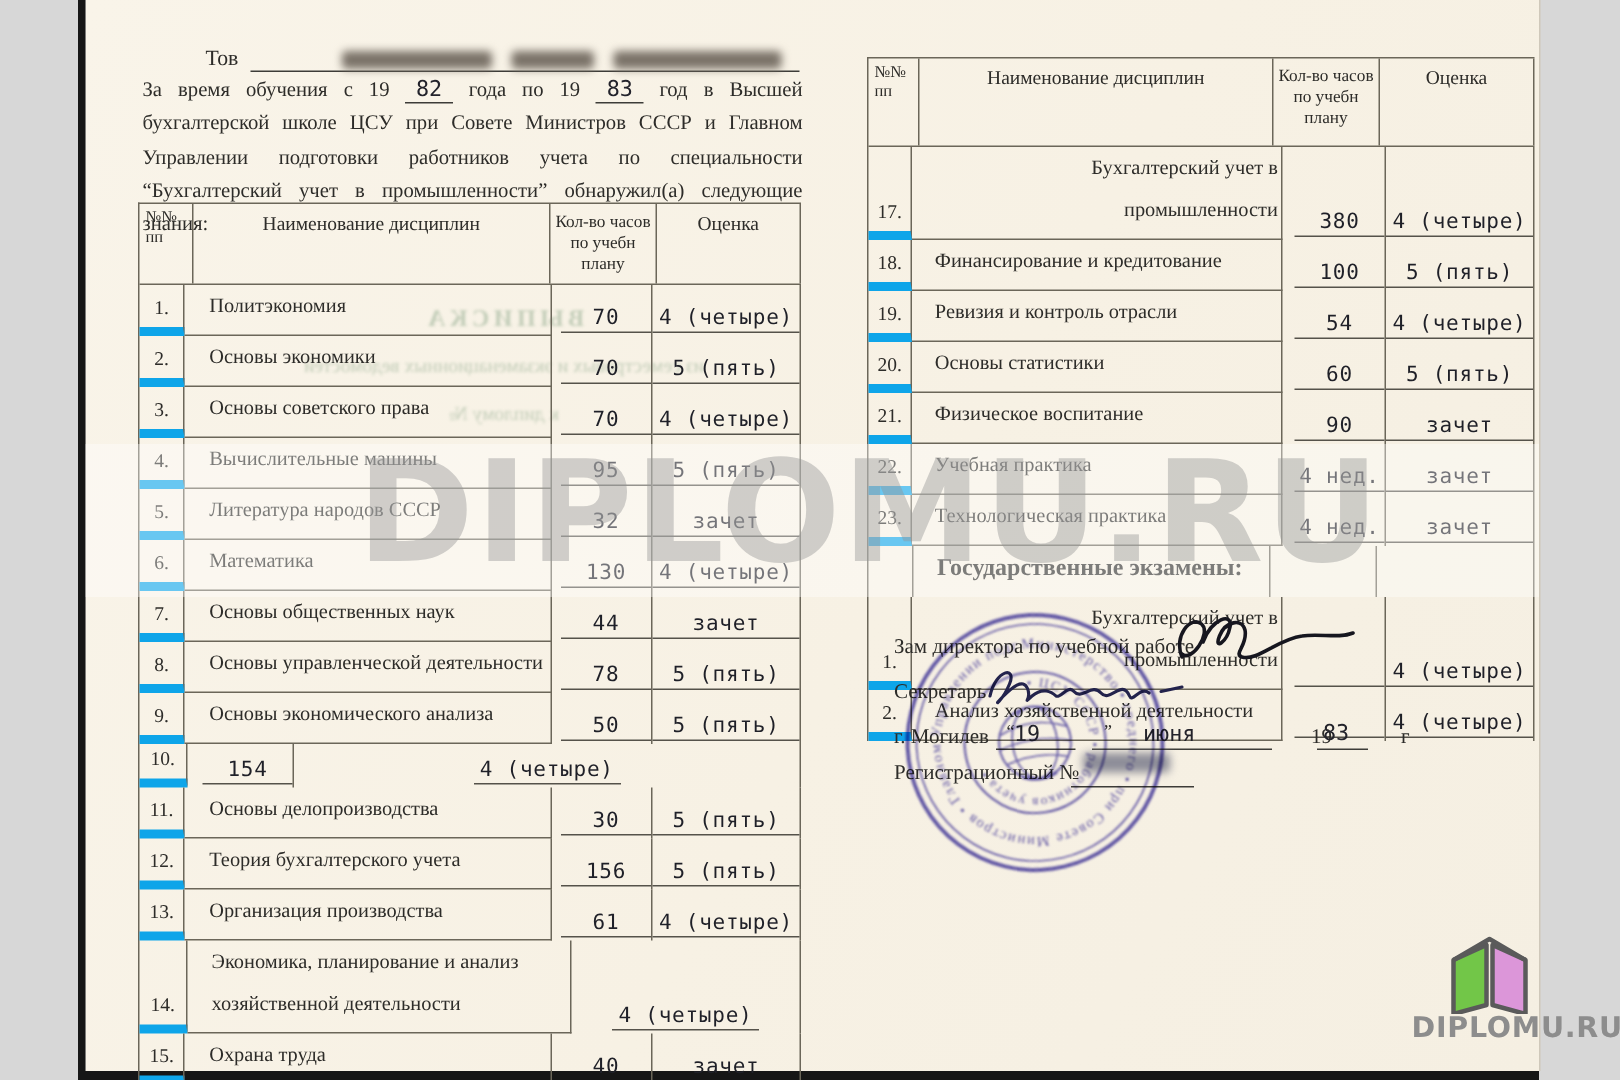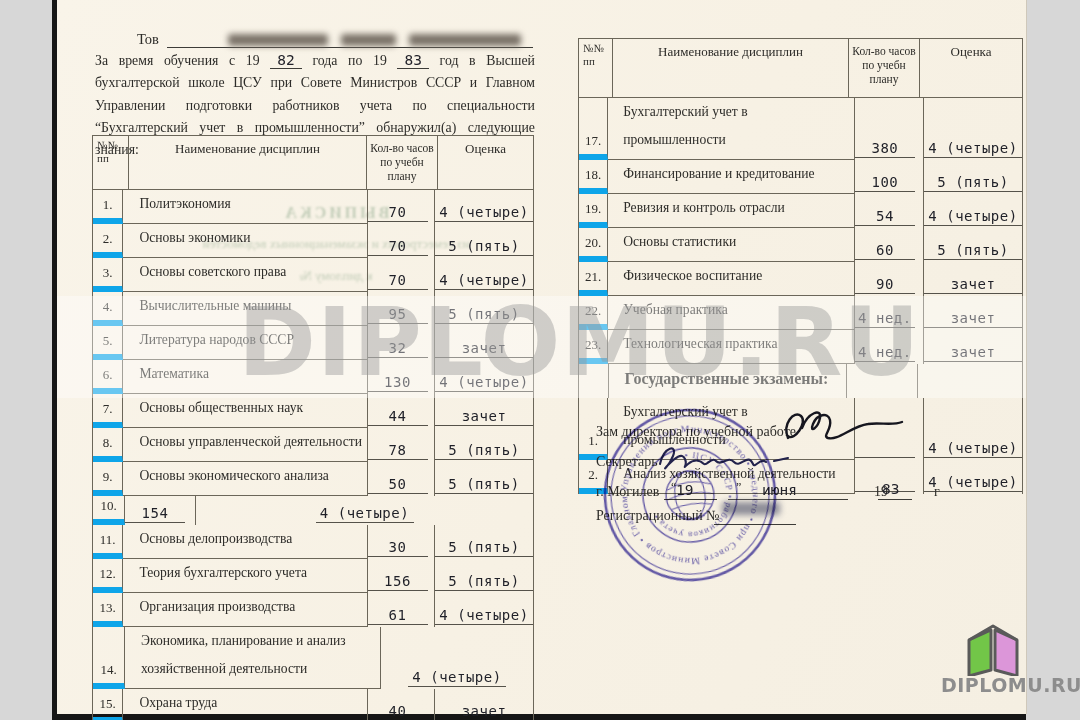--- a/index.html
+++ b/index.html
@@ -47,23 +47,23 @@
   .th-hours{width:70px;font-size:11.5px;text-align:center;padding-top:5px;line-height:14px;}
   .th-grade{flex:1;text-align:center;padding-top:5px;}
   .rt .th-num{width:29px;} .rt .th-name{width:235px;}
 
   .trow{display:flex;min-height:29px;align-items:stretch;}
   .c{border-right:1.2px solid #6b6659;display:flex;align-items:flex-end;}
   .c-num{width:31px;border-bottom:6px solid #0ea5e9;justify-content:center;
          padding-bottom:5px;font-size:13px;}
   .c-name{width:237px;border-bottom:1px solid #6b6659;padding:0 2px 5px 16px;
           font-size:13.6px;white-space:pre-line;line-height:28px;}
-  .c-hours{width:70px;justify-content:flex-start;padding-bottom:2px;}
+  .c-hours{width:70px;justify-content:flex-end;padding-bottom:2px;}
   .c-grade{flex:1;justify-content:center;padding-bottom:2px;}
-  .rt .c-num{width:29px;} .rt .c-name{width:235px;padding-left:15px;}
+  .rt .c-num{width:29px;} .rt .c-name{width:235px;padding-left:15px;text-align:right;}
   .fill{font-family:"DejaVu Sans Mono",monospace;font-size:14px;color:#1f2028;
         text-align:center;border-bottom:1.4px solid #55524a;padding:0 3px 1px;min-width:54px;
         white-space:nowrap;letter-spacing:.5px;}
   .c-grade .fill{min-width:92px;}
   .sx-title{display:flex;height:34px;}
   .sx-title .c{border-bottom:none;align-items:center;}
   .sx-title .c-name{font-weight:bold;font-size:16px;justify-content:center;
                     padding-left:0;line-height:16px;}
   .sx-rows .trow{min-height:31px;}
 

